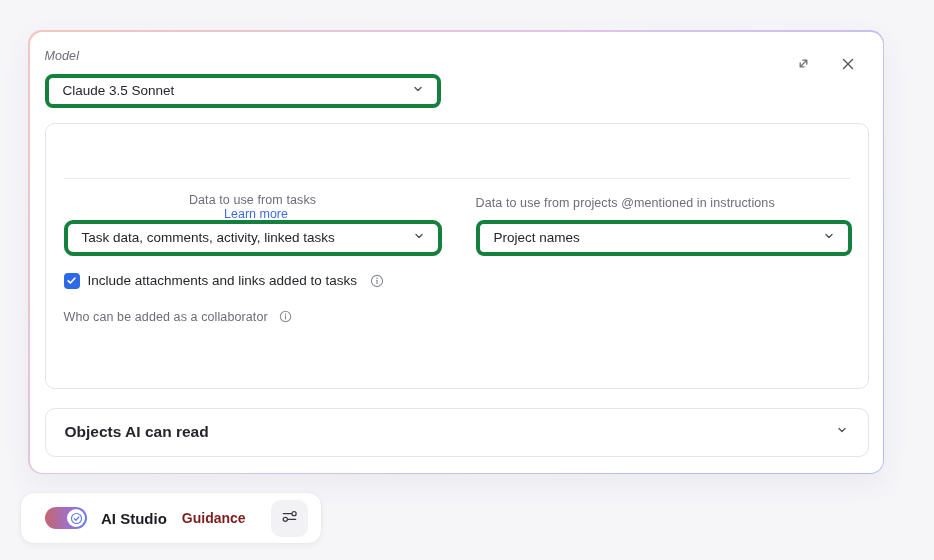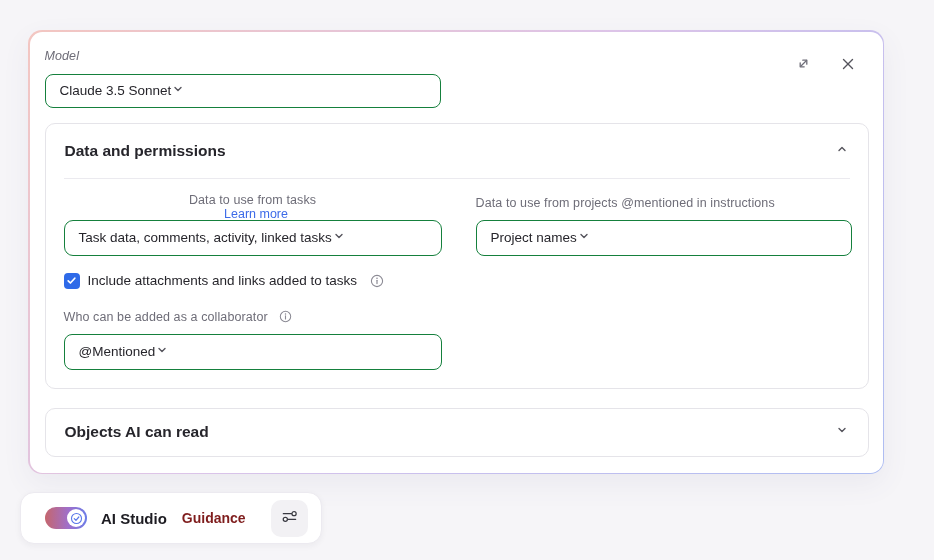--- a/index.html
+++ b/index.html
@@ -23,22 +23,22 @@
     position:relative; width:100%; height:100%;
     background:#ffffff; border-radius:12.5px;
   }
 
   .field-label { font-size:12.5px; color:#6e6d78; letter-spacing:.1px; }
 
   .model-label { position:absolute; left:15px; top:17px;font-style:italic; }
 
   .select {
     position:absolute; height:34px; background:#fff;
-    border:1px solid #15803d; border-radius:8px;
-    display:flex; align-items:center; 
+    border:4px solid #15803d; border-radius:8px;
+    display:flex; align-items:center; justify-content:space-between;
     padding:0 12px 0 14px; cursor:pointer;
   }
   .select .val { font-size:13.5px; color:#26252b; white-space:nowrap; }
   .model-select { left:15px; top:42px; width:396px; }
 
   .icon-btn {
     position:absolute; width:26px; height:26px; border-radius:6px;
     display:flex; align-items:center; justify-content:center; cursor:pointer;
   }
   .expand-btn { right:66px; top:21px; }
@@ -145,28 +145,20 @@
       <span>
         <svg width="16" height="16" viewBox="0 0 16 16" stroke="#55545c" stroke-width="1.4" stroke-linecap="round">
           <line x1="3.5" y1="3.5" x2="12.5" y2="12.5"></line>
             <line x1="12.5" y1="3.5" x2="3.5" y2="12.5"></line>
         </svg>
       </span>
     </div>
 
     <div class="card card-permissions">
 
-      <div class="perm-header">
-        <span class="card-title">Data and permissions</span>
-        <span>
-          <svg width="14" height="14" viewBox="0 0 14 14">
-              <polyline points="4,8.5 7,5.5 10,8.5" fill="none" stroke="#55545c" stroke-width="1.4" stroke-linecap="round" stroke-linejoin="round"></polyline>
-            </svg>
-        </span>
-      </div>
       <div class="perm-divider"></div>
 
       <div class="label-row-left">
         <span class="field-label">Data to use from tasks</span>
         <span class="learn-more">Learn more</span>
       </div>
 
       <div class="label-row-right">
         <span class="field-label">Data to use from projects @mentioned in instructions</span>
       </div>
@@ -209,28 +201,20 @@
         <span class="field-label">Who can be added as a collaborator</span>
         <span class="info-icon" style="margin-left:0">
           <svg width="13" height="13" viewBox="0 0 14 14" fill="none">
             <circle cx="7" cy="7" r="5.6" stroke="#8b8a94" stroke-width="1.1"></circle>
             <line x1="7" y1="6.3" x2="7" y2="9.6" stroke="#8b8a94" stroke-width="1.2" stroke-linecap="round"></line>
             <circle cx="7" cy="4.2" r="0.8" fill="#8b8a94"></circle>
           </svg>
         </span>
       </div>
 
-      <div class="select mentioned-select">
-        <span class="val">@Mentioned</span>
-        <span>
-          <svg width="14" height="14" viewBox="0 0 14 14">
-              <polyline points="4,5.5 7,8.5 10,5.5" fill="none" stroke="#55545c" stroke-width="1.4" stroke-linecap="round" stroke-linejoin="round"></polyline>
-            </svg>
-        </span>
-      </div>
     </div>
 
     <div class="card card-objects">
       <span class="card-title">Objects AI can read</span>
       <span>
         <svg width="14" height="14" viewBox="0 0 14 14">
             <polyline points="4,5.5 7,8.5 10,5.5" fill="none" stroke="#55545c" stroke-width="1.4" stroke-linecap="round" stroke-linejoin="round"></polyline>
           </svg>
       </span>
     </div>

